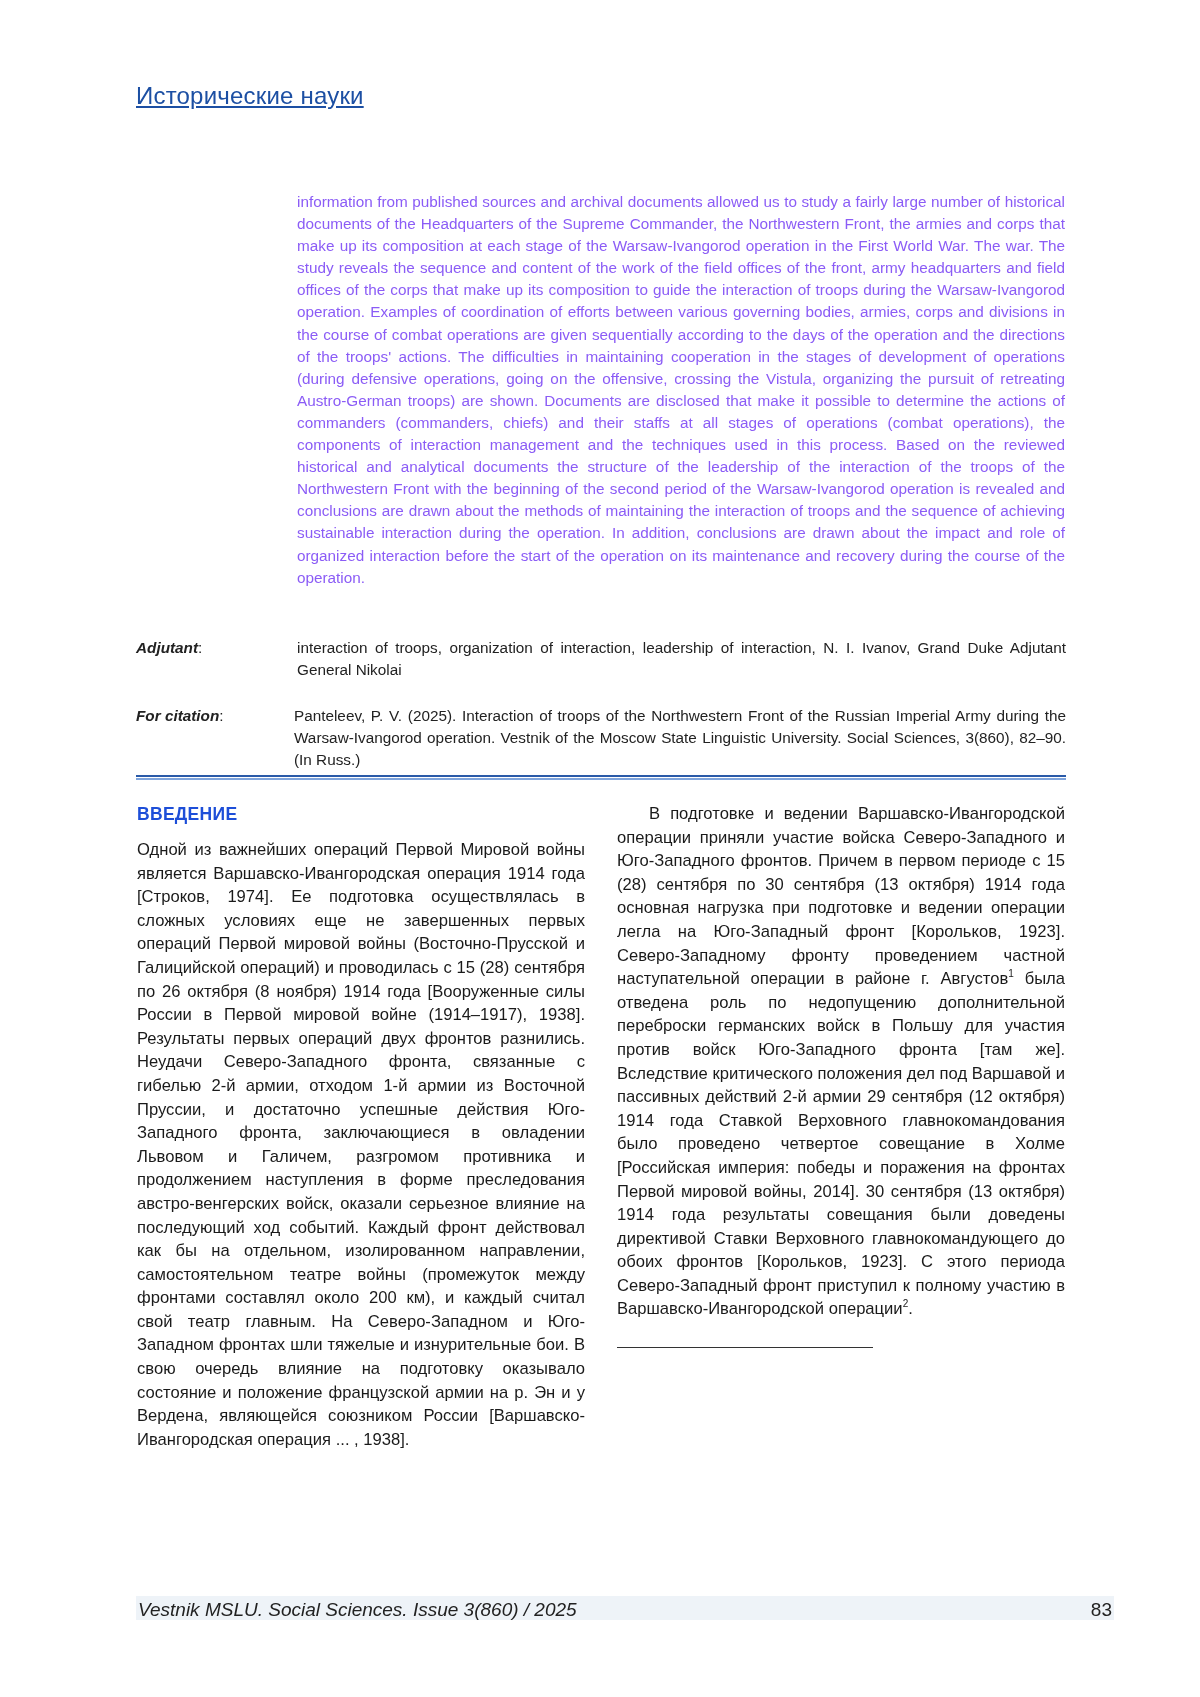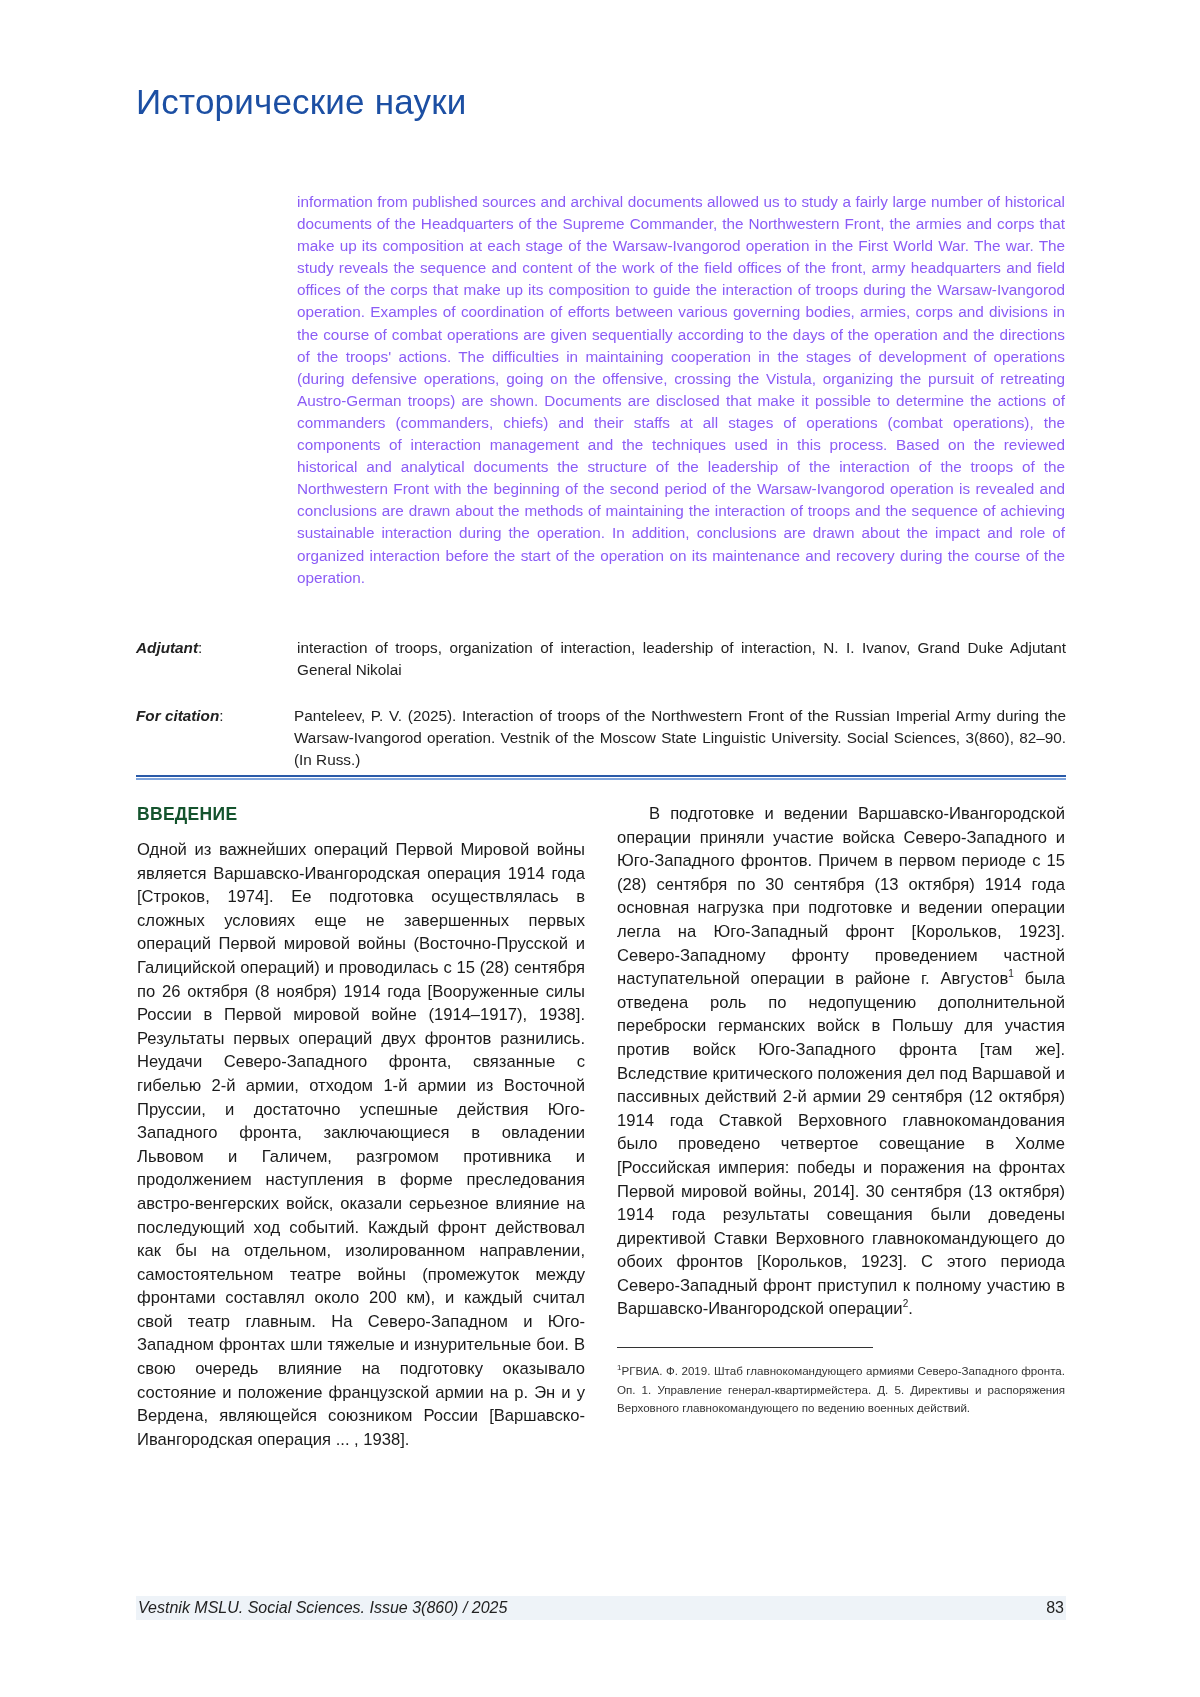--- a/index.html
+++ b/index.html
@@ -1,48 +1,48 @@
 <!DOCTYPE html>
 <html><head>
 <meta charset="utf-8">
 <style>
   html, body { margin: 0; padding: 0; background: #ffffff; }
   body { width: 1200px; height: 1697px; position: relative; overflow: hidden; color: #1a1a1a; }
   .section-title {
     position: absolute; left: 136px; top: 82px;
-    font-family: "Liberation Sans", sans-serif; font-size: 35px; color: #1c4fa3;
-    font-weight: normal; letter-spacing: 0.2px;
+    font-family: "Liberation Sans", sans-serif; font-size: 24px; color: #1c4fa3;
+    font-weight: normal; letter-spacing: 0.2px; text-decoration: underline;
   }
   .abstract {
     position: absolute; left: 297px; top: 191px; width: 768px;
     font-family: "Liberation Sans", sans-serif; font-size: 15.3px; line-height: 22.1px;
     text-align: justify; color: #8b5cf6;
   }
   .meta-row { position: absolute; left: 136px; width: 930px; font-family: "Liberation Sans", sans-serif; font-size: 15.3px; line-height: 22.1px; color: #222; }
   .meta-row .label { position: absolute; left: 0; top: 0; font-weight: bold; font-style: italic; }
   .meta-row .label .colon { font-weight: normal; font-style: normal; }
   .meta-row .value { position: absolute; text-align: justify; }
   .kw { top: 637px; }
   .kw .value { left: 161px; width: 769px; }
   .cit { top: 705px; }
   .cit .value { left: 158px; width: 772px; }
   .divider { position: absolute; left: 136px; top: 775px; width: 930px; height: 6px; }
   .divider .l1 { position: absolute; top: 0; left: 0; right: 0; height: 2px; background: #2a5aa8; }
   .divider .l2 { position: absolute; top: 3px; left: 0; right: 0; height: 2px; background: #7fa4dc; }
   .col { position: absolute; top: 802px; width: 448px; font-family: "Liberation Sans", sans-serif; font-size: 16.6px; line-height: 23.6px; color: #1a1a1a; }
   .col.left { left: 137px; }
   .col.right { left: 617px; }
-  .intro-head { font-family: "Liberation Sans", sans-serif; font-weight: bold; font-size: 17.5px; color: #14532d; letter-spacing: 0.3px; height: 36px; line-height: 24px; }
+  .intro-head { font-family: "Liberation Sans", sans-serif; font-weight: bold; font-size: 17.5px; color: #1d4ed8; letter-spacing: 0.3px; height: 36px; line-height: 24px; }
   .para { text-align: justify; margin: 0; }
   .para.indent { text-indent: 32px; }
   sup { font-size: 10px; line-height: 0; }
   .fn-rule { width: 256px; height: 1px; background: #333; margin: 26px 0 14px 0; }
   .fn { font-family: "Liberation Sans", sans-serif; font-size: 11.6px; line-height: 18.5px; color: #333; text-align: justify; margin: 0 0 4px 0; }
   .fn sup { font-size: 8px; }
-  .footer { position: absolute; left: 136px; top: 1596px; width: 930px; height: 24px; background: #eef3f8; font-family: "Liberation Sans", sans-serif; font-size: 16px; color: #222; }
+  .footer { position: absolute; left: 136px; top: 1596px; width: 930px; height: 24px; background: #eef3f8; font-family: "Liberation Sans", sans-serif; font-size: 19px; color: #222; padding-left: 48px; }
   .footer .journal { position: absolute; left: 2px; top: 3px; font-style: italic; }
   .footer .page { position: absolute; right: 2px; top: 3px; }
 </style>
 </head>
 <body>
 
 <div class="section-title">Исторические науки</div>
 
 <div class="abstract">information from published sources and archival documents allowed us to study a fairly large number of historical documents of the Headquarters of the Supreme Commander, the Northwestern Front, the armies and corps that make up its composition at each stage of the Warsaw-Ivangorod operation in the First World War. The war. The study reveals the sequence and content of the work of the field offices of the front, army headquarters and field offices of the corps that make up its composition to guide the interaction of troops during the Warsaw-Ivangorod operation. Examples of coordination of efforts between various governing bodies, armies, corps and divisions in the course of combat operations are given sequentially according to the days of the operation and the directions of the troops' actions. The difficulties in maintaining cooperation in the stages of development of operations (during defensive operations, going on the offensive, crossing the Vistula, organizing the pursuit of retreating Austro-German troops) are shown. Documents are disclosed that make it possible to determine the actions of commanders (commanders, chiefs) and their staffs at all stages of operations (combat operations), the components of interaction management and the techniques used in this process. Based on the reviewed historical and analytical documents the structure of the leadership of the interaction of the troops of the Northwestern Front with the beginning of the second period of the Warsaw-Ivangorod operation is revealed and conclusions are drawn about the methods of maintaining the interaction of troops and the sequence of achieving sustainable interaction during the operation. In addition, conclusions are drawn about the impact and role of organized interaction before the start of the operation on its maintenance and recovery during the course of the operation.</div>
 
@@ -62,19 +62,18 @@
 </div>
 
 <div class="col left">
   <div class="intro-head">ВВЕДЕНИЕ</div>
   <p class="para">Одной из важнейших операций Первой Мировой войны является Варшавско-Ивангородская операция 1914 года [Строков, 1974]. Ее подготовка осуществлялась в сложных условиях еще не завершенных первых операций Первой мировой войны (Восточно-Прусской и Галицийской операций) и проводилась с 15 (28) сентября по 26 октября (8 ноября) 1914 года [Вооруженные силы России в Первой мировой войне (1914–1917), 1938]. Результаты первых операций двух фронтов разнились. Неудачи Северо-Западного фронта, связанные с гибелью 2-й армии, отходом 1-й армии из Восточной Пруссии, и достаточно успешные действия Юго-Западного фронта, заключающиеся в овладении Львовом и Галичем, разгромом противника и продолжением наступления в форме преследования австро-венгерских войск, оказали серьезное влияние на последующий ход событий. Каждый фронт действовал как бы на отдельном, изолированном направлении, самостоятельном театре войны (промежуток между фронтами составлял около 200 км), и каждый считал свой театр главным. На Северо-Западном и Юго-Западном фронтах шли тяжелые и изнурительные бои. В свою очередь влияние на подготовку оказывало состояние и положение французской армии на р. Эн и у Вердена, являющейся союзником России [Варшавско-Ивангородская операция ... , 1938].</p>
 </div>
 
 <div class="col right">
   <p class="para indent"><span>В подготовке и ведении Варшавско-Ивангородской операции приняли участие войска Северо-Западного и Юго-Западного фронтов. Причем в первом периоде с 15 (28) сентября по 30 сентября (13 октября) 1914 года основная нагрузка при подготовке и ведении операции легла на Юго-Западный фронт [Корольков, 1923]. Северо-Западному фронту проведением частной наступательной операции в районе г. Августов</span><sup>1</sup><span> была отведена роль по недопущению дополнительной переброски германских войск в Польшу для участия против войск Юго-Западного фронта [там же]. Вследствие критического положения дел под Варшавой и пассивных действий 2-й армии 29 сентября (12 октября) 1914 года Ставкой Верховного главнокомандования было проведено четвертое совещание в Холме [Российская империя: победы и поражения на фронтах Первой мировой войны, 2014]. 30 сентября (13 октября) 1914 года результаты совещания были доведены директивой Ставки Верховного главнокомандующего до обоих фронтов [Корольков, 1923]. С этого периода Северо-Западный фронт приступил к полному участию в Варшавско-Ивангородской операции</span><sup>2</sup><span>.</span></p>
   <div class="fn-rule"></div>
-  <p class="fn"><sup>1</sup><span>РГВИА. Ф. 2019. Штаб главнокомандующего армиями Северо-Западного фронта. Оп. 1. Управление генерал-квартирмейстера. Д. 5. Директивы и распоряжения Верховного главнокомандующего по ведению военных действий.</span></p>
 </div>
 
 <div class="footer">
   <span class="journal">Vestnik MSLU. Social Sciences. Issue 3(860) / 2025</span>
   <span class="page">83</span>
 </div>
 
 </body></html>

